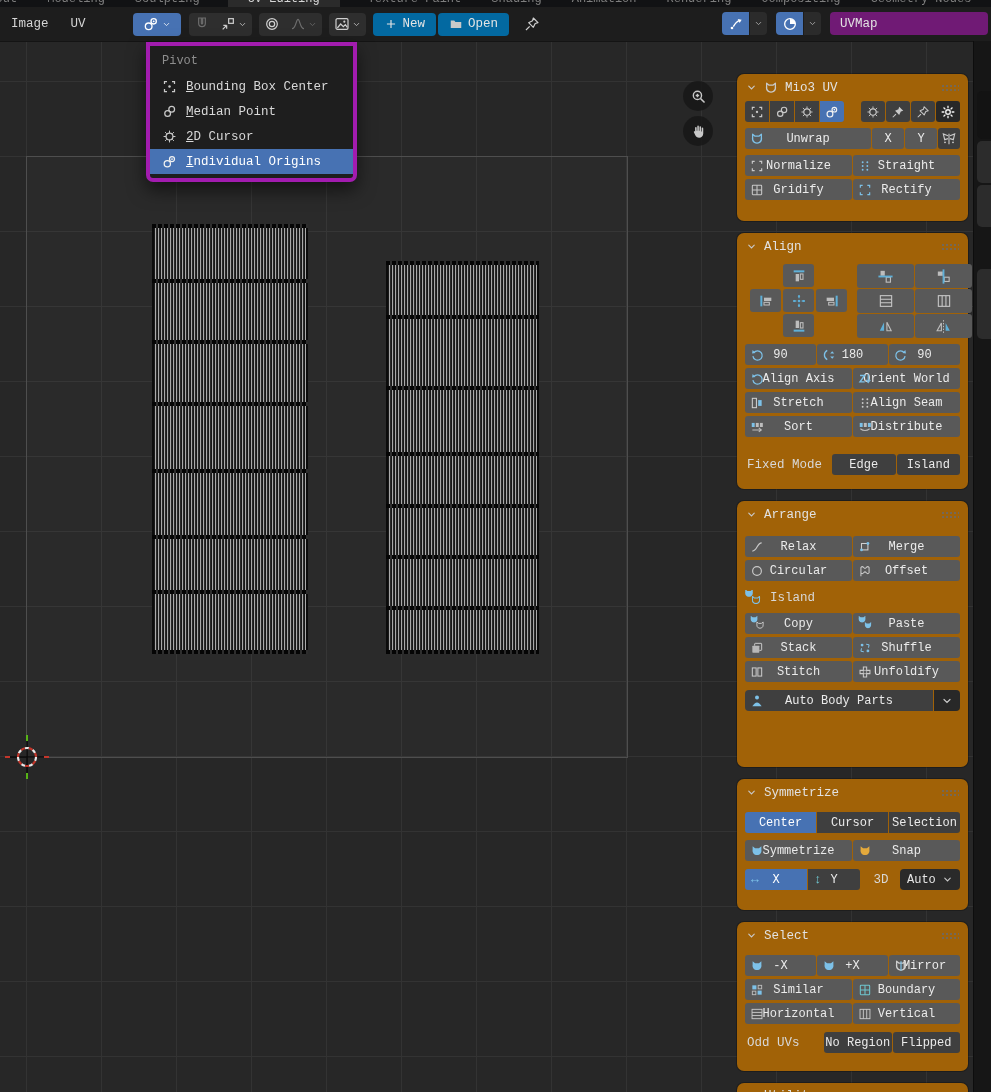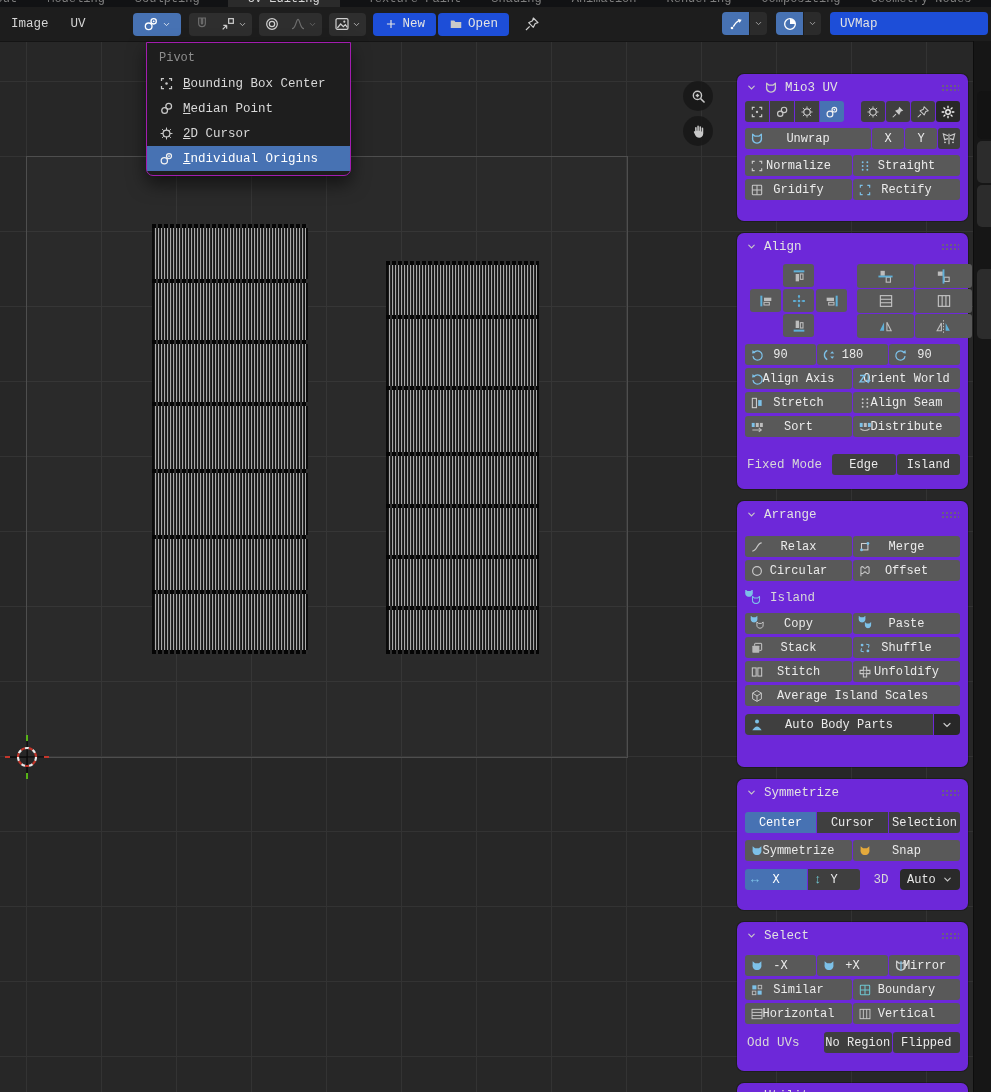--- a/index.html
+++ b/index.html
@@ -17,56 +17,56 @@
 
   
   #header{position:absolute;left:0;top:7px;width:991px;height:34px;background:#1d1d1d;
     border-bottom:1px solid #141414;display:flex;align-items:center;z-index:20}
   .hmenu{color:#d5d5d5;font-size:12.5px;padding:0 11px;cursor:default}
   .hgroup{display:flex;align-items:center;background:#2e2e2e;border-radius:4px;height:23px;margin-right:7px}
   .hbtn{display:flex;align-items:center;justify-content:center;height:23px;padding:0 5px;border-radius:4px;color:#cfcfcf}
   .hbtn.blue{background:#4772b3;color:#fff}
   .hbtn.dim{color:#6d6d6d}
   .chev{width:9px;height:9px;opacity:.85}
-  .tbtn{display:flex;align-items:center;gap:5px;background:#1d4ed8;border-radius:4px;height:23px;
+  .tbtn{display:flex;align-items:center;gap:5px;background:#0369a1;border-radius:4px;height:23px;
     padding:0 11px;color:#e4e4e4;font-size:12.5px;margin-right:2px}
   #hright{position:absolute;right:3px;top:5px;display:flex;align-items:center}
   .pairbtn{display:flex;align-items:center;margin-right:9px}
   .pairbtn .iconpart{width:27px;height:23px;background:#4772b3;border-radius:4px 0 0 4px;display:flex;align-items:center;justify-content:center;color:#fff}
   .pairbtn .chevpart{width:17px;height:23px;background:#2b2b2b;border-radius:0 4px 4px 0;display:flex;align-items:center;justify-content:center;color:#bbb;margin-left:1px}
-  #uvmapfield{width:148px;height:23px;background:#1d4ed8;border-radius:4px;color:#e2e2e2;
+  #uvmapfield{width:148px;height:23px;background:#701a75;border-radius:4px;color:#e2e2e2;
     font-size:12.5px;display:flex;align-items:center;padding-left:10px}
 
   
   #canvas{position:absolute;left:0;top:41px;width:973px;height:1051px;background:#272727;
     background-image:linear-gradient(#333333 1px,transparent 1px),linear-gradient(90deg,#333333 1px,transparent 1px);
     background-size:75px 75px;background-position:26px 115px;overflow:hidden}
   #uvsquare{position:absolute;left:26px;top:115px;width:600px;height:600px;
     border:1px solid #4e4e4e;background:rgba(255,255,255,0.015)}
   .island{position:absolute;border-left:2px solid #0c0c0c;border-right:2px solid #0c0c0c;
     background:repeating-linear-gradient(90deg,#191919 0px,#191919 1px,#c4c4c4 1px,#8e8e8e 2px,#2a2a2a 2px,#2a2a2a 3px)}
   .divider{position:absolute;left:-2px;right:-2px;height:4px;
     background:repeating-linear-gradient(90deg,#050505 0 4px,#2e2e2e 4px 6px)}
   .gizmo{position:absolute;width:30px;height:30px;border-radius:50%;background:rgba(24,24,24,.88);
     display:flex;align-items:center;justify-content:center;color:#c8c8c8;z-index:10}
 
   
   #pivotmenu{position:absolute;left:146px;top:42px;width:203px;background:#1e1e1e;
-    border:1px solid #a21caf;border-radius:0 0 7px 7px;box-shadow:0 8px 18px rgba(0,0,0,.55);
+    border:4px solid #a21caf;border-radius:0 0 7px 7px;box-shadow:0 8px 18px rgba(0,0,0,.55);
     z-index:50;padding-bottom:4px}
   #pivotmenu .mtitle{color:#8e8e8e;font-size:12px;padding:8px 12px 6px}
   .mi{display:flex;align-items:center;gap:9px;height:25px;padding:0 12px;color:#d9d9d9;font-size:12.5px}
   .mi .lbl{display:inline-block}
   .mi .lbl::first-letter{text-decoration:underline}
   .mi.sel{background:#4772b3;color:#fff}
   .mi .ic{width:15px;height:15px}
 
   
   #sidebar{position:absolute;left:737px;top:74px;width:231px;z-index:30}
-  .panel{background:#6d28d9;border-radius:7px;margin-bottom:12px;padding-bottom:7px;box-shadow:0 0 0 1px rgba(0,0,0,.25)}
+  .panel{background:#a16207;border-radius:7px;margin-bottom:12px;padding-bottom:7px;box-shadow:0 0 0 1px rgba(0,0,0,.25)}
   .panel.collapsed{padding-bottom:0}
   .phead{display:flex;align-items:center;height:27px;padding:0 9px;gap:7px}
   .phead .ptitle{color:#e2e2e2;font-size:12.5px;flex:1}
   .grip{width:18px;height:7px;background-image:radial-gradient(#6a6a6a 1px,transparent 1.2px);
     background-size:4px 4px;opacity:.8}
   .row{display:flex;gap:1px;margin:0 8px 3px}
   .btn{position:relative;flex:1;display:flex;align-items:center;justify-content:center;background:#595959;
     border-radius:3px;height:21px;font-size:12px;color:#ebebeb;white-space:nowrap}
   .btn .ic{position:absolute;left:5px}
   .btn.iconly{flex:0 0 24px}
@@ -812,28 +812,20 @@
             </svg>
           <span>Stitch</span>
         </div>
         <div class="btn">
           <svg class="ic c-gray">
               <use href="#i-unfold"></use>
             </svg>
           <span>Unfoldify</span>
         </div>
       </div>
-      <div class="row">
-        <div class="btn">
-          <svg class="ic c-gray">
-              <use href="#i-cube"></use>
-            </svg>
-          <span>Average Island Scales</span>
-        </div>
-      </div>
       <div class="row" style="margin-top:8px">
         <div class="btn dk" style="border-radius:4px 0 0 4px">
           <svg class="ic c-blue">
               <use href="#i-person"></use>
             </svg>
           <span>Auto Body Parts</span>
         </div>
         <div class="btn dkr iconly" style="flex:0 0 26px;border-radius:0 4px 4px 0">
           <svg class="ic c-gray" style="position:static;width:12px;height:12px">
               <use href="#i-chevd"></use>

